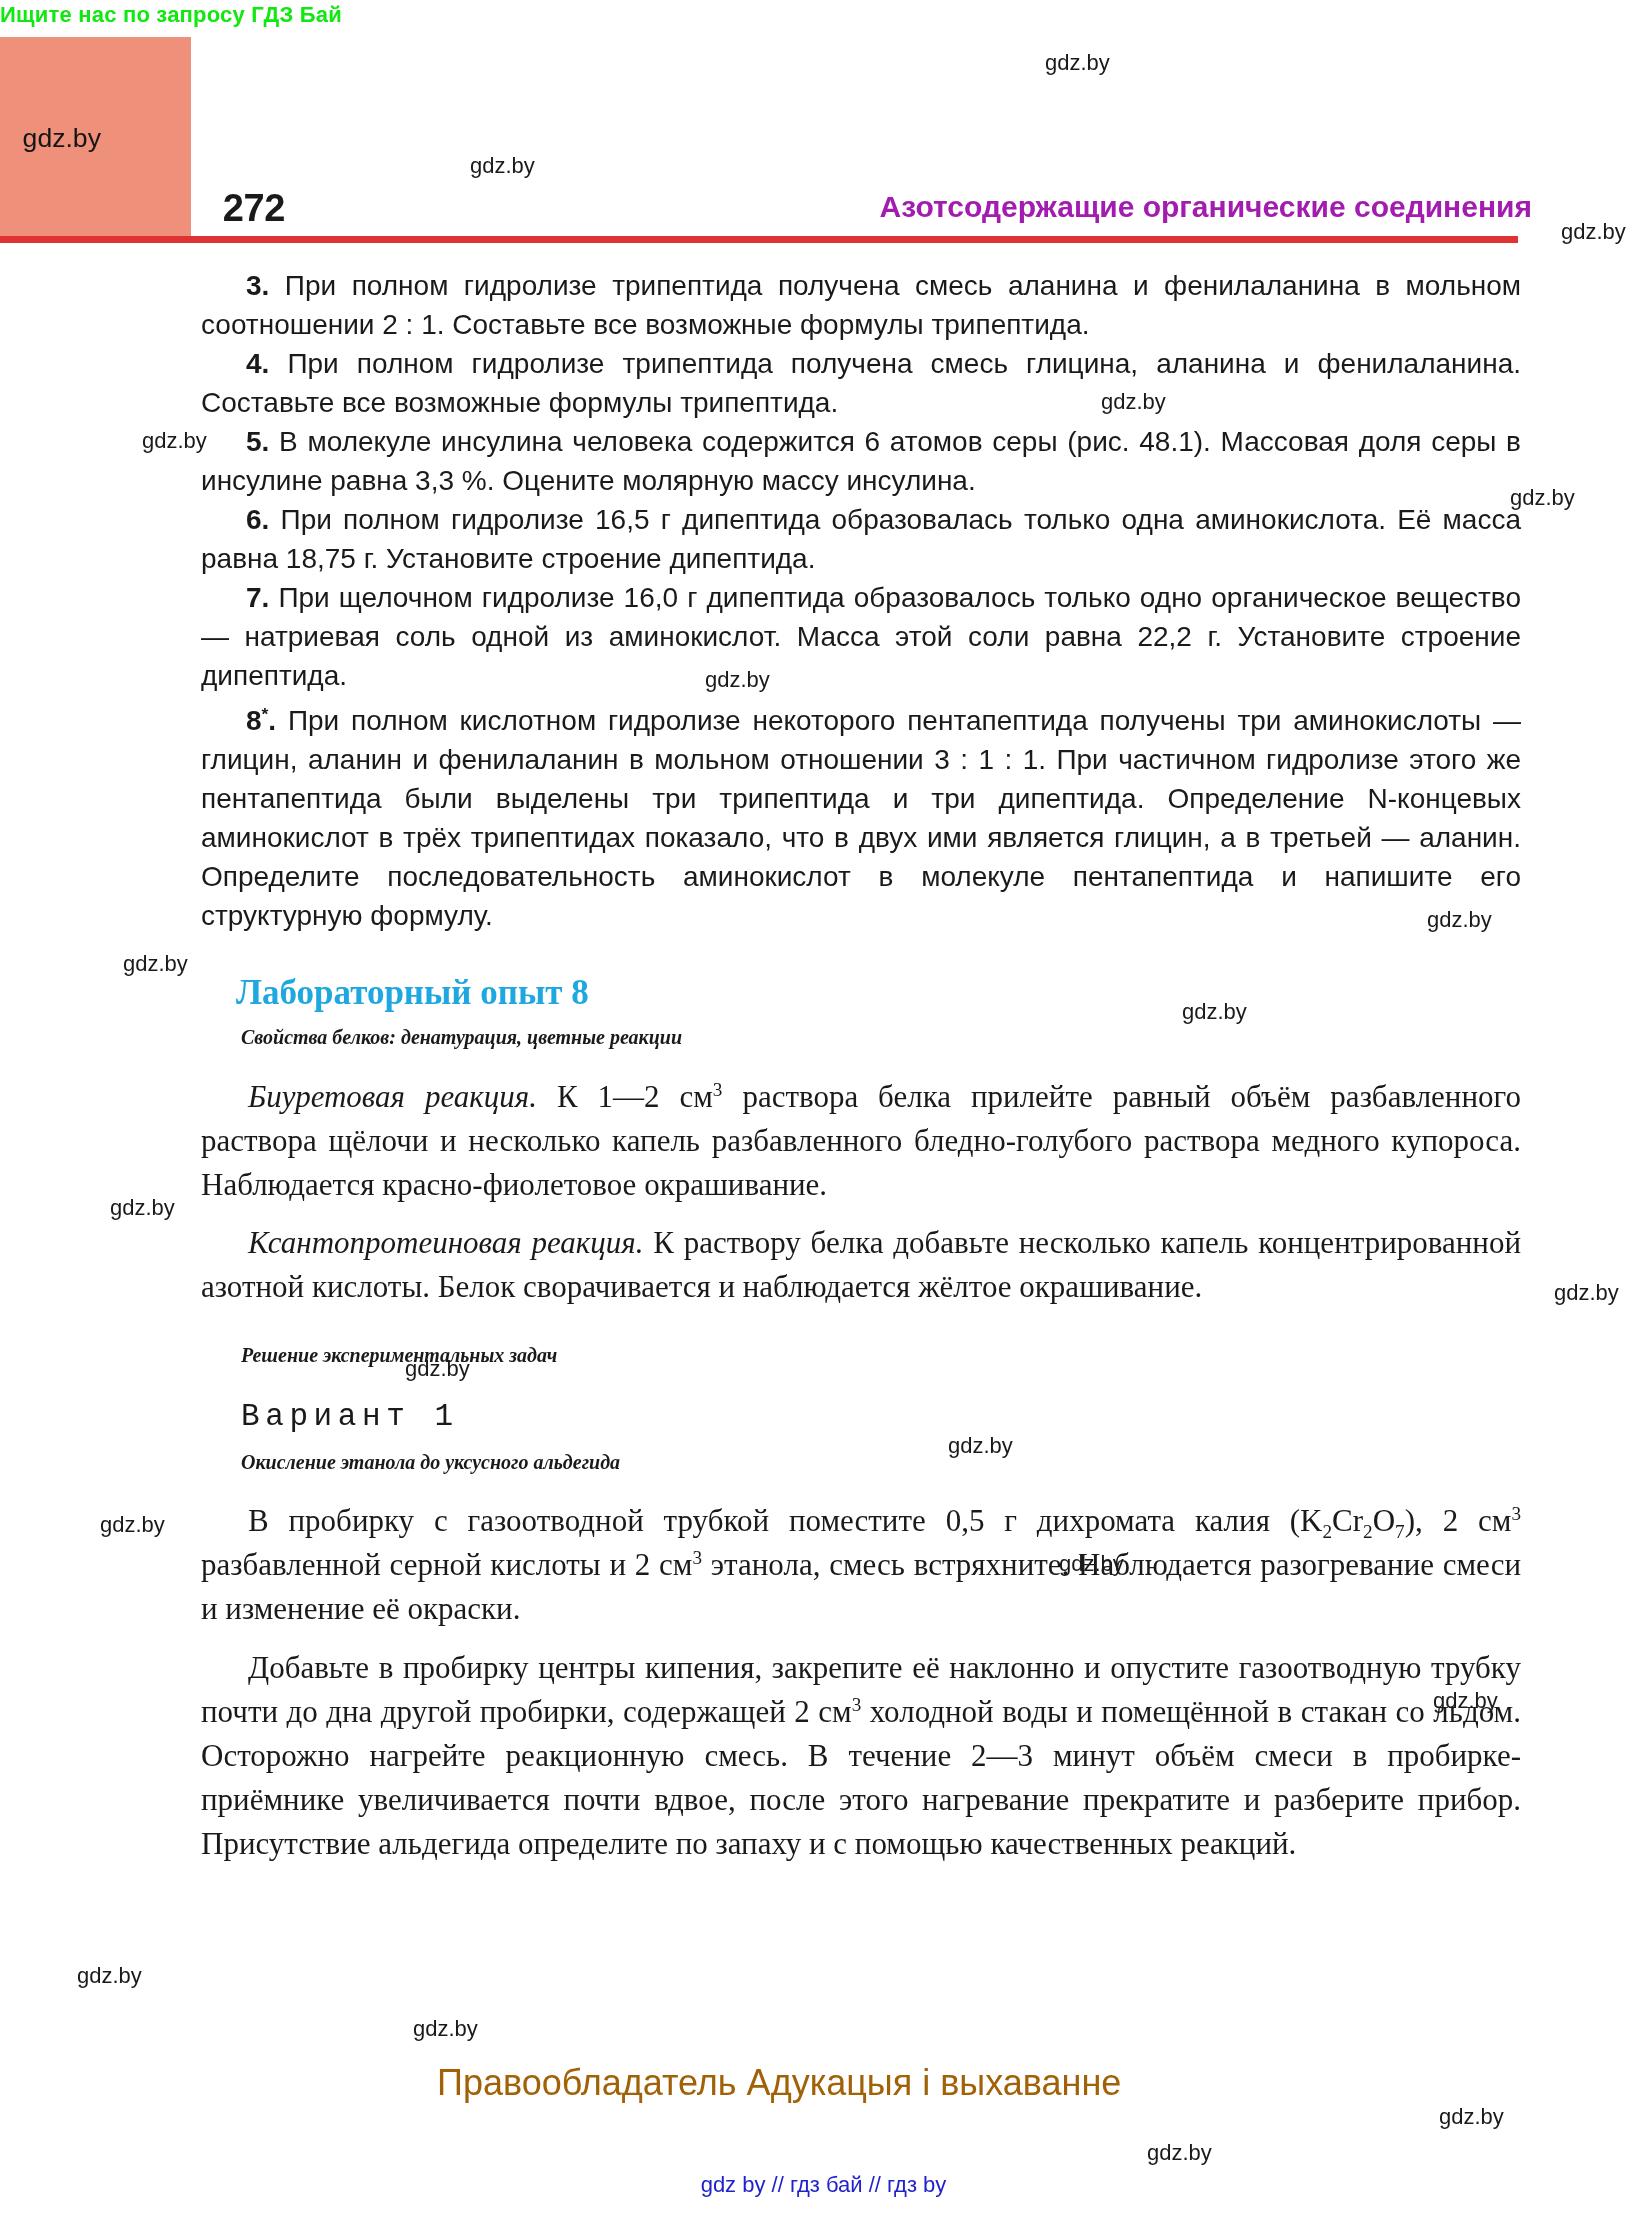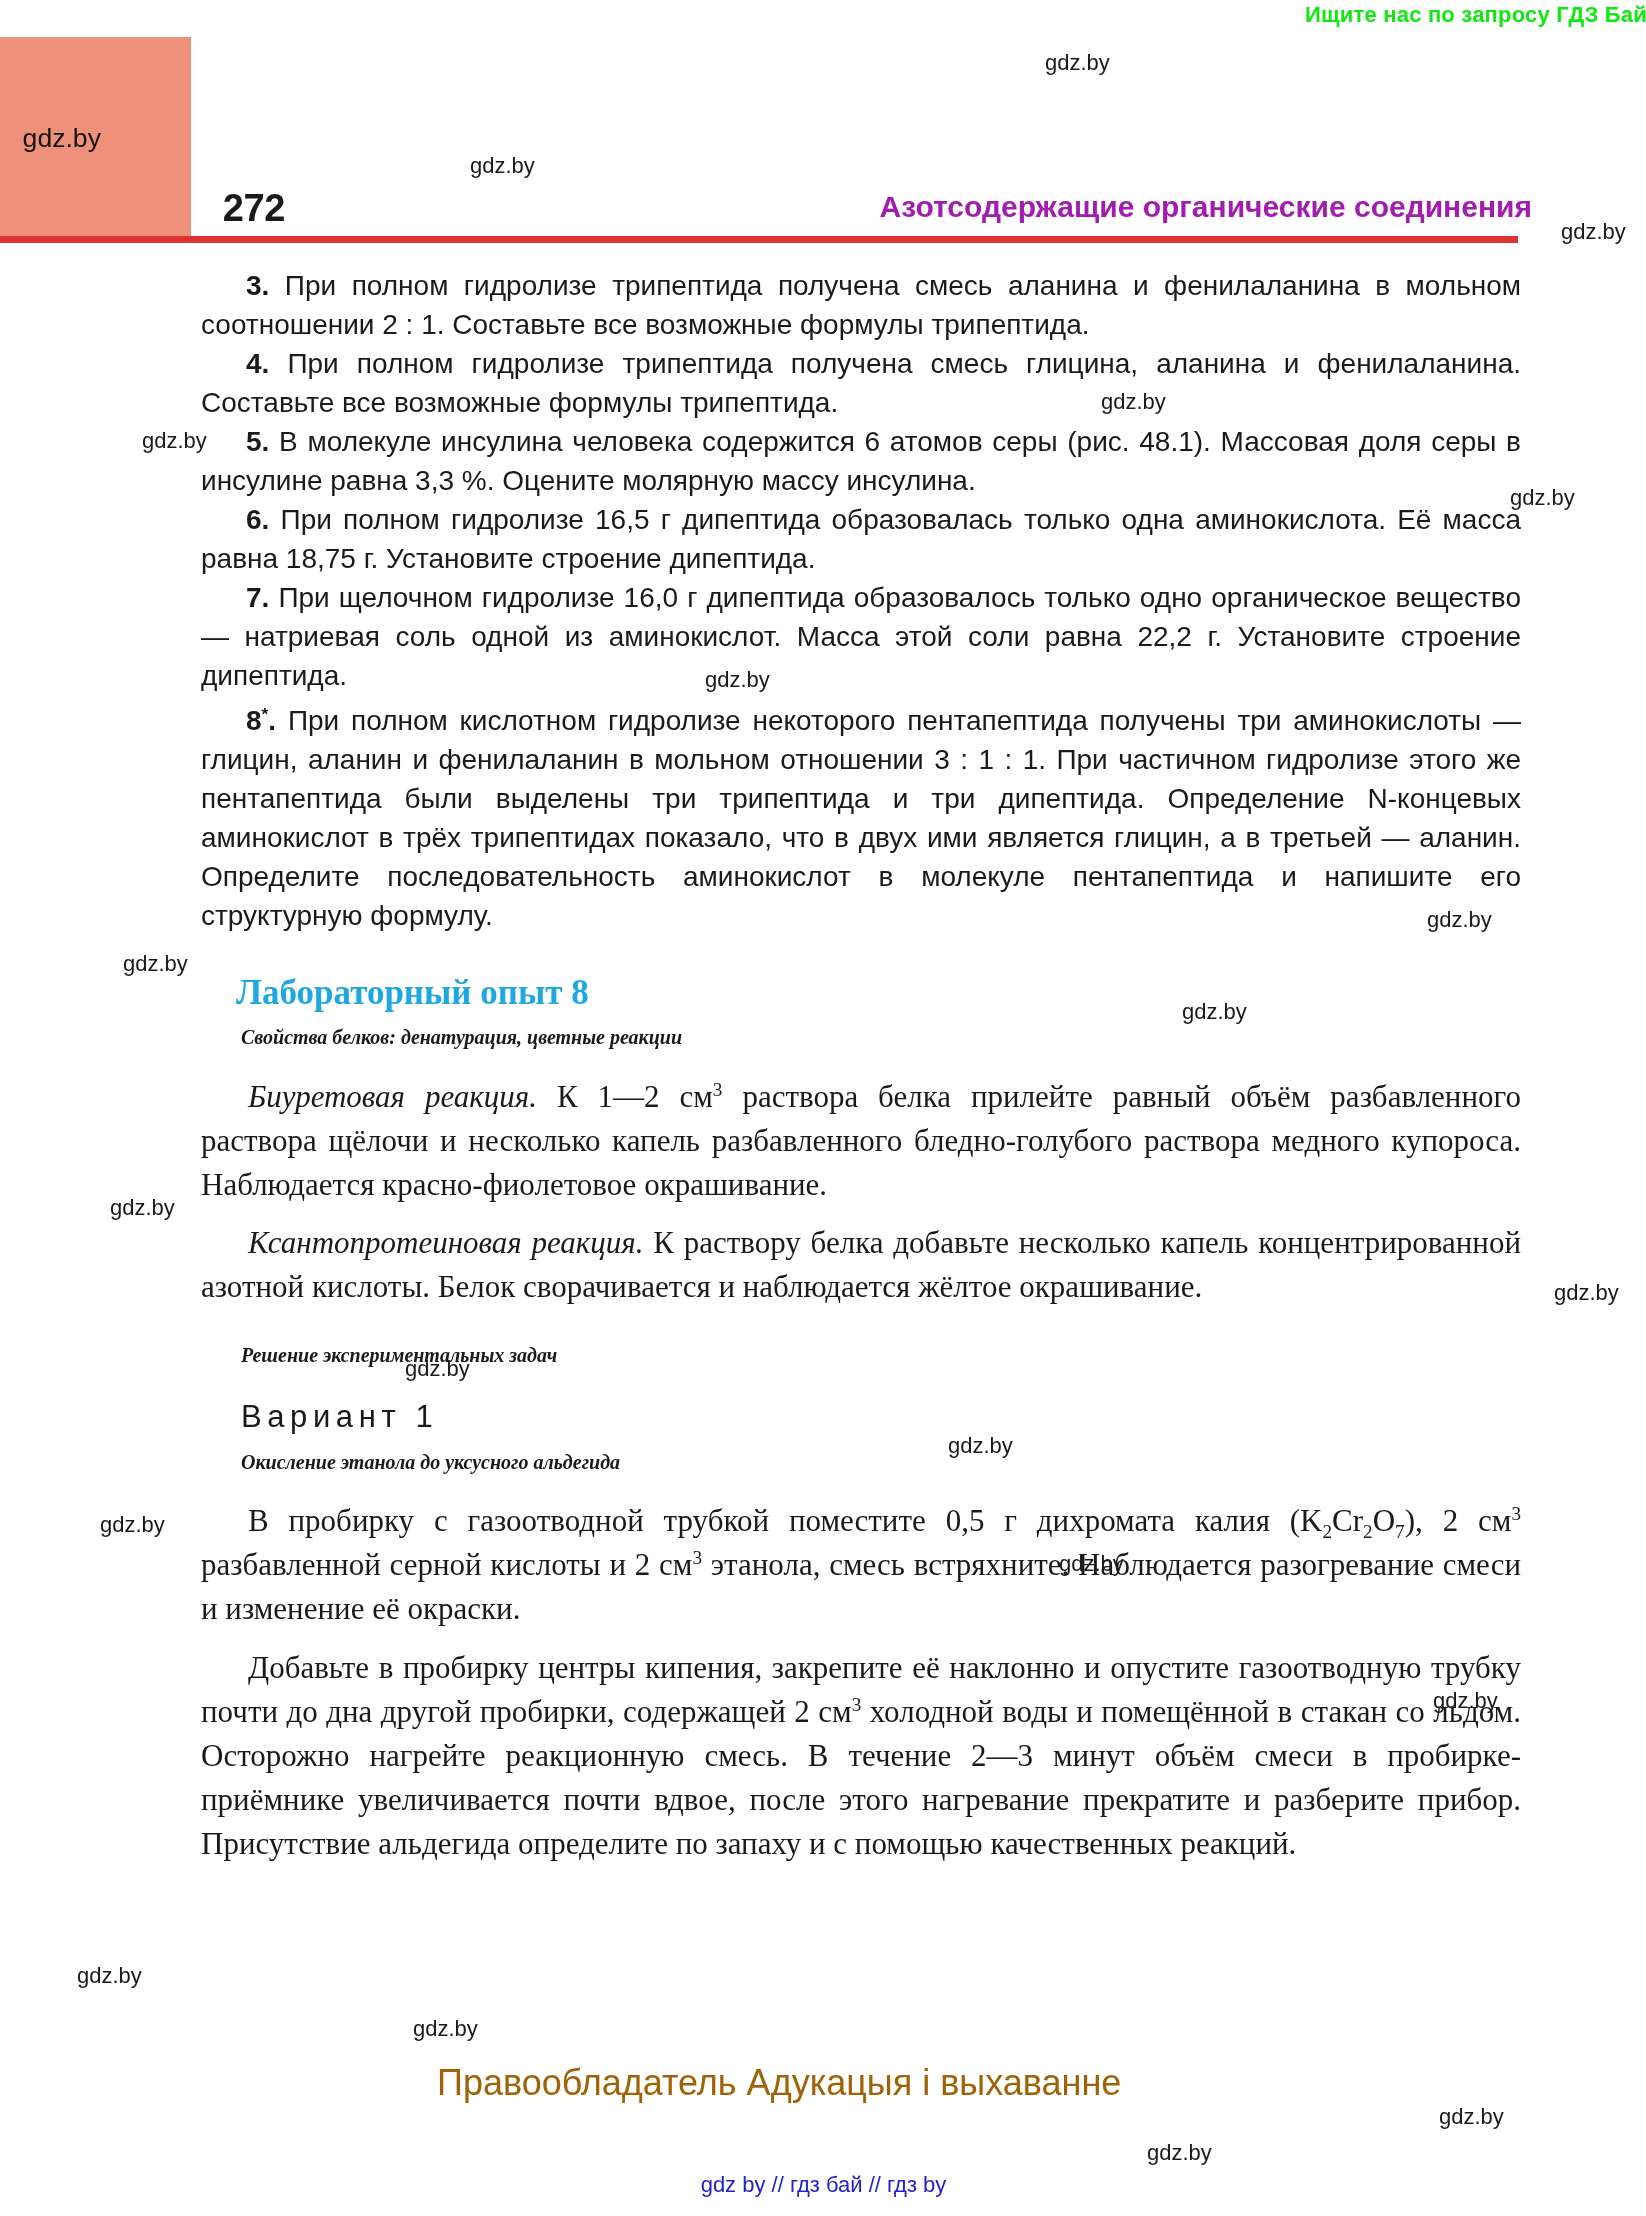--- a/index.html
+++ b/index.html
@@ -15,21 +15,21 @@
     font-family: "Liberation Sans", sans-serif;
     color: #1a1a1a;
   }
 
   
   .promo {
     position: absolute;
     top: 1.6px;
     left: 0;
     width: 1647px;
-    text-align: right;
+    text-align: left;
     font-family: "Liberation Sans", sans-serif;
     font-size: 22px;
     font-weight: 700;
     color: #10e810;
     letter-spacing: 0.2px;
     white-space: nowrap;
   }
 
   
   .corner-block {
@@ -138,21 +138,21 @@
     font-family: "Liberation Serif", serif;
     font-weight: 700;
     font-style: italic;
     font-size: 20px;
     color: #1a1a1a;
     margin: 0;
     padding-left: 40px;
     line-height: 45px;
   }
   .variant-head {
-    font-family: Liberation Sans, sans-serif;
+    font-family: Liberation Mono, monospace;
     font-size: 31px;
     color: #1a1a1a;
     margin: 0;
     padding-left: 40px;
     letter-spacing: 5.6px;
     line-height: 47px;
   }
 
   .gap-sm { height: 14.5px; }
   .gap-md { height: 24px; }

